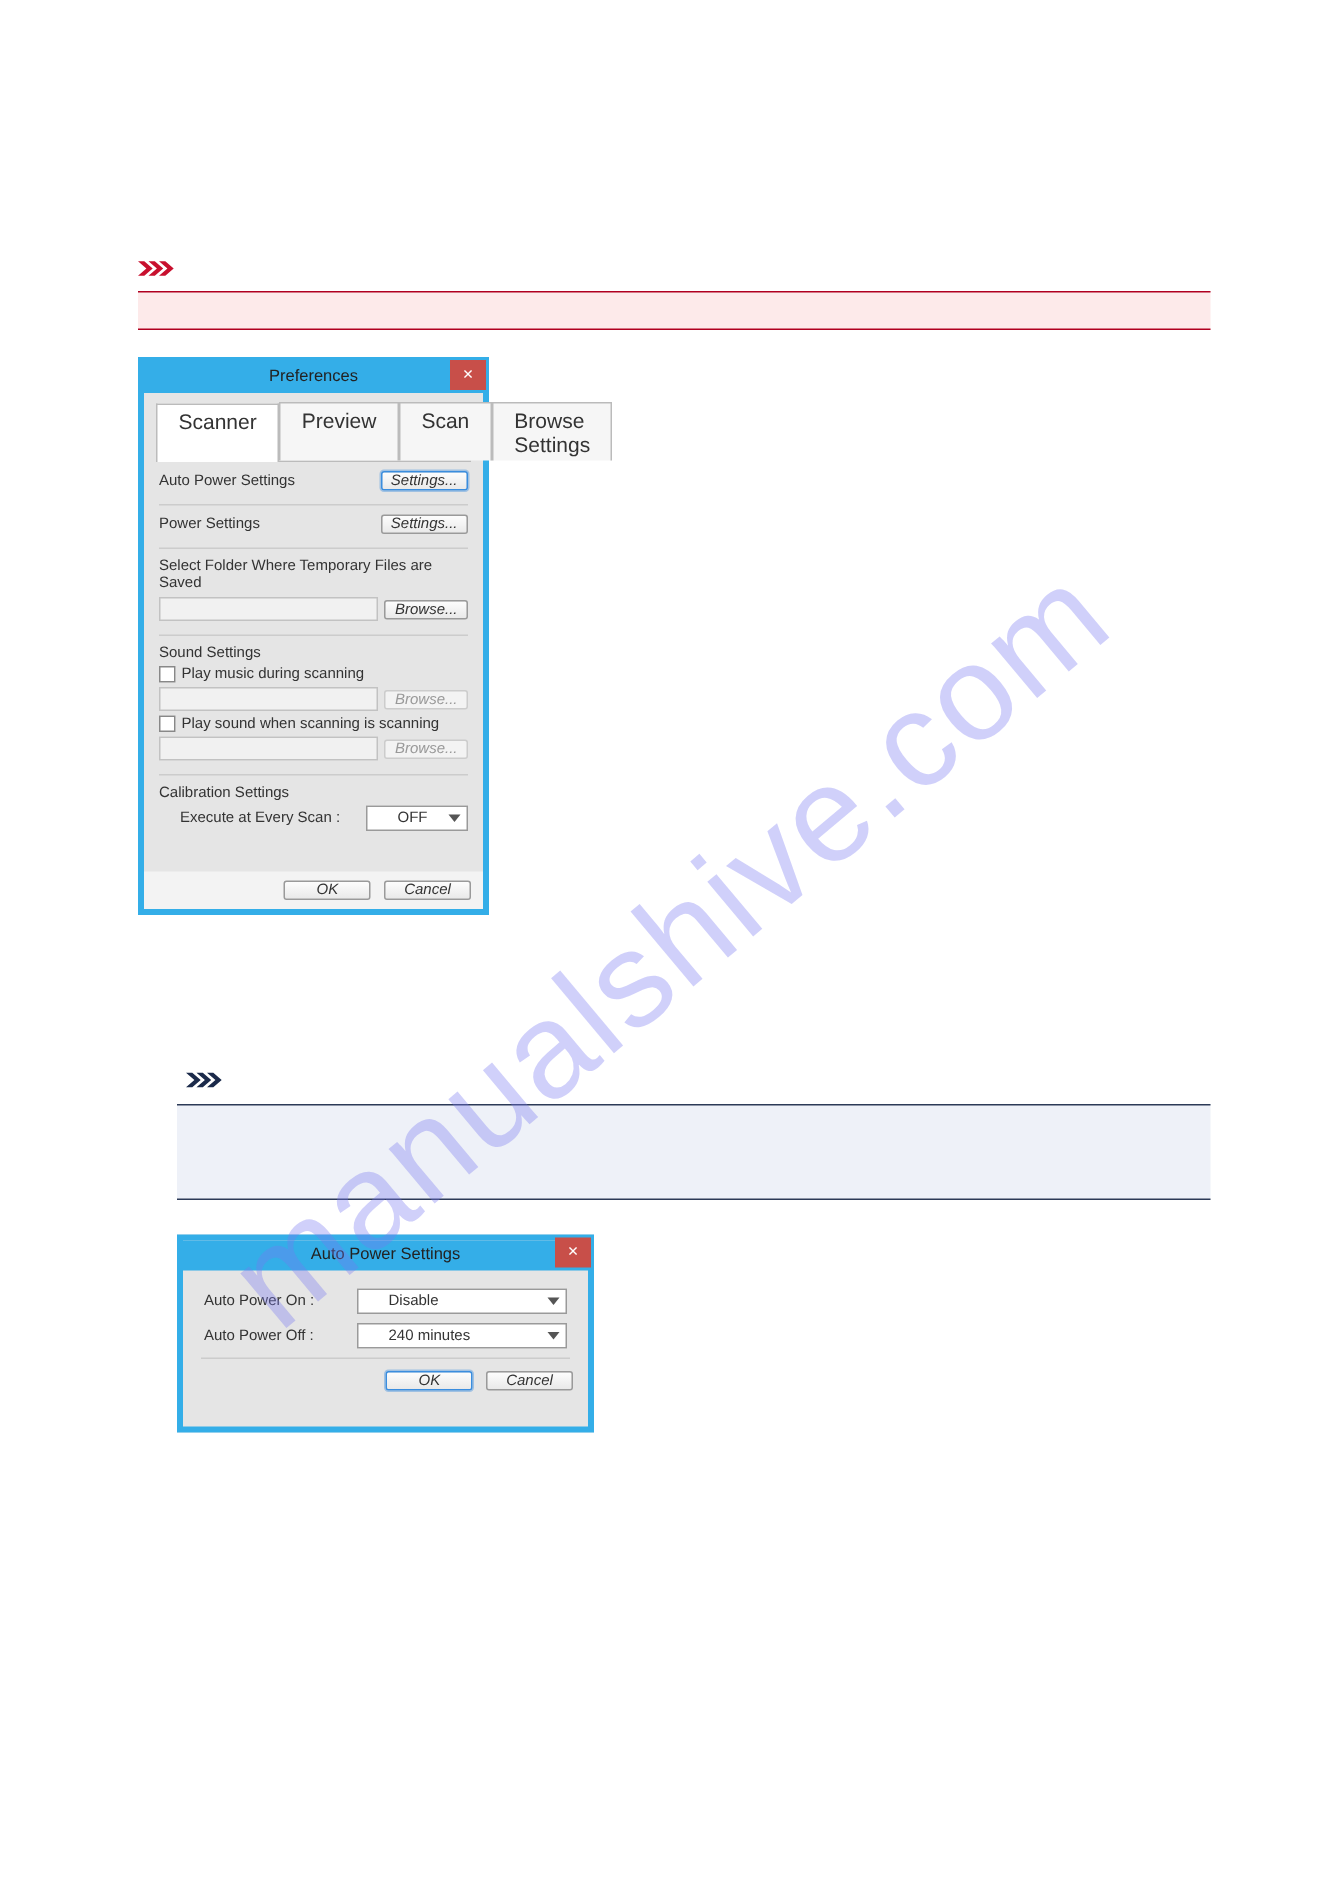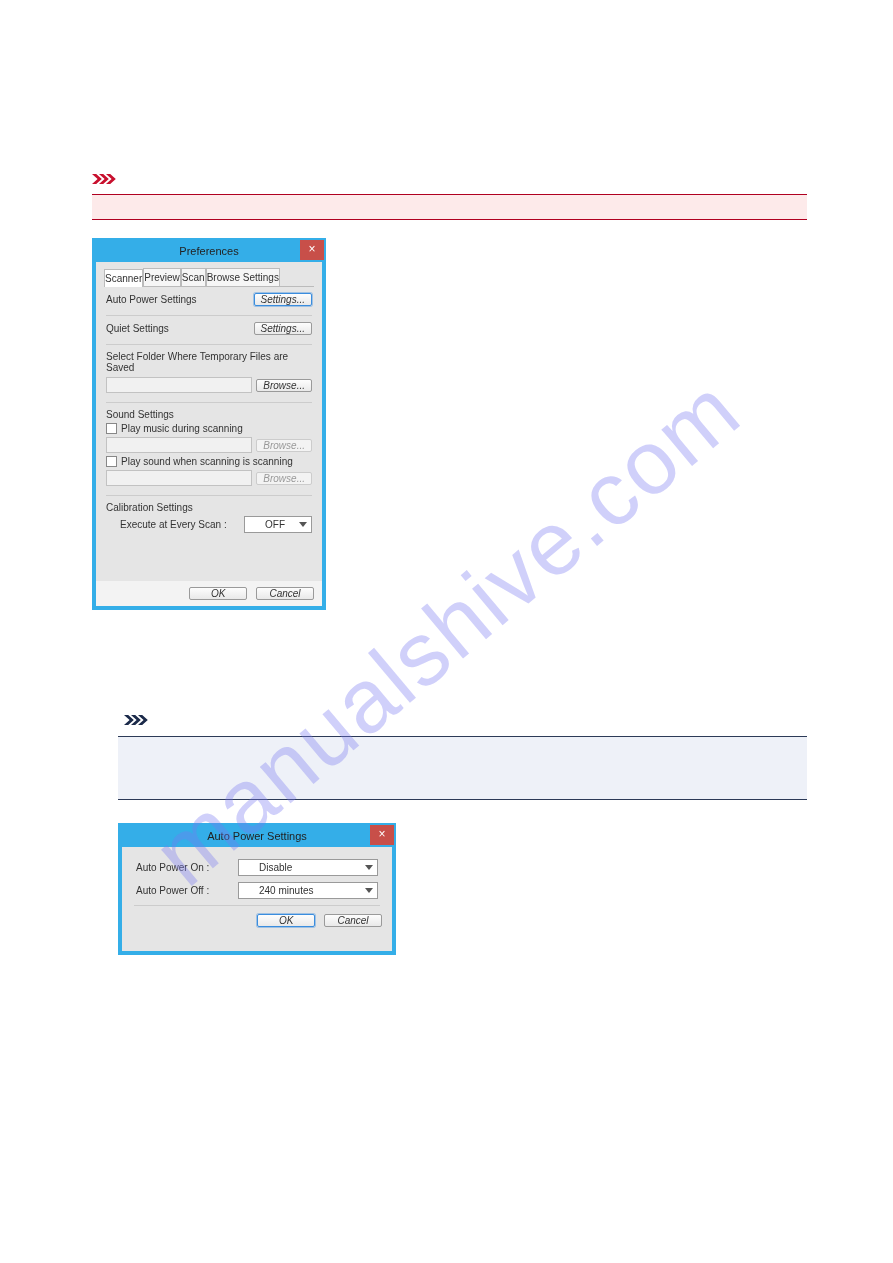--- a/index.html
+++ b/index.html
@@ -107,26 +107,26 @@
     padding: 6px 8px 6px 8px;
     font-size: 10px;
     color: #333;
   }
   .tabs {
     display: flex;
     border-bottom: 1px solid #bbb;
     margin-bottom: 4px;
   }
   .tab {
-    padding: 3px 0;
+    padding: 3px 14px;
     border: 1px solid #bbb;
     border-bottom: none;
     background: #f6f6f6;
     margin-right: 0;
-    font-size: 10px;
+    font-size: 14px;
     cursor: pointer;
   }
   .tab.active {
     background: #fff;
     position: relative;
     top: 1px;
   }
   .section {
     margin: 6px 2px 4px 2px;
     padding-bottom: 6px;
@@ -251,21 +251,21 @@
 
     <div class="section">
       <div class="row">
         <span class="lbl">Auto Power Settings</span>
         <span class="btn highlight">Settings...</span>
       </div>
     </div>
 
     <div class="section">
       <div class="row">
-        <span class="lbl">Quiet Settings</span>
+        <span class="lbl">Power Settings</span>
         <span class="btn">Settings...</span>
       </div>
     </div>
 
     <div class="section">
       <div class="lbl" style="margin-bottom:4px;">Select Folder Where Temporary Files are Saved</div>
       <div class="row">
         <div class="txt"></div>
         <span class="btn">Browse...</span>
       </div>

